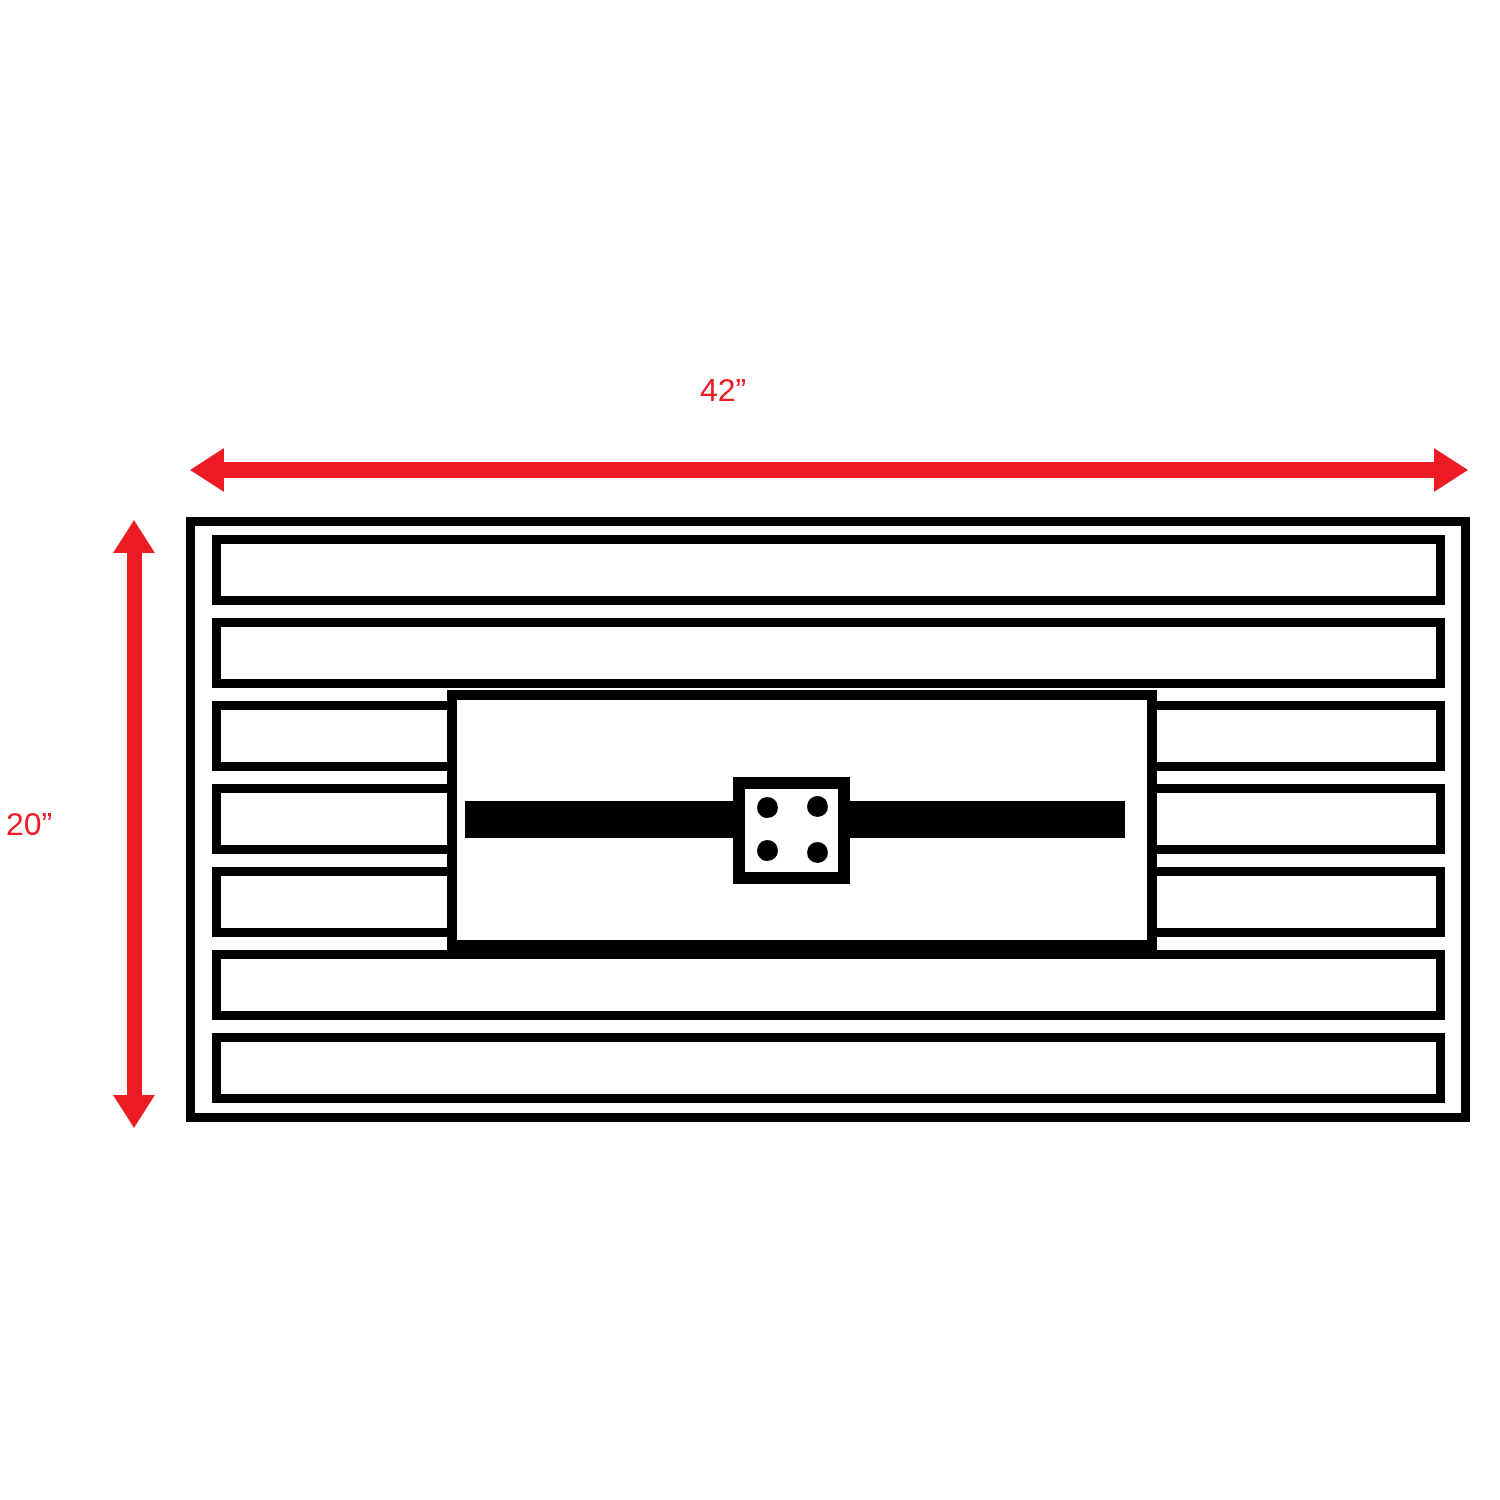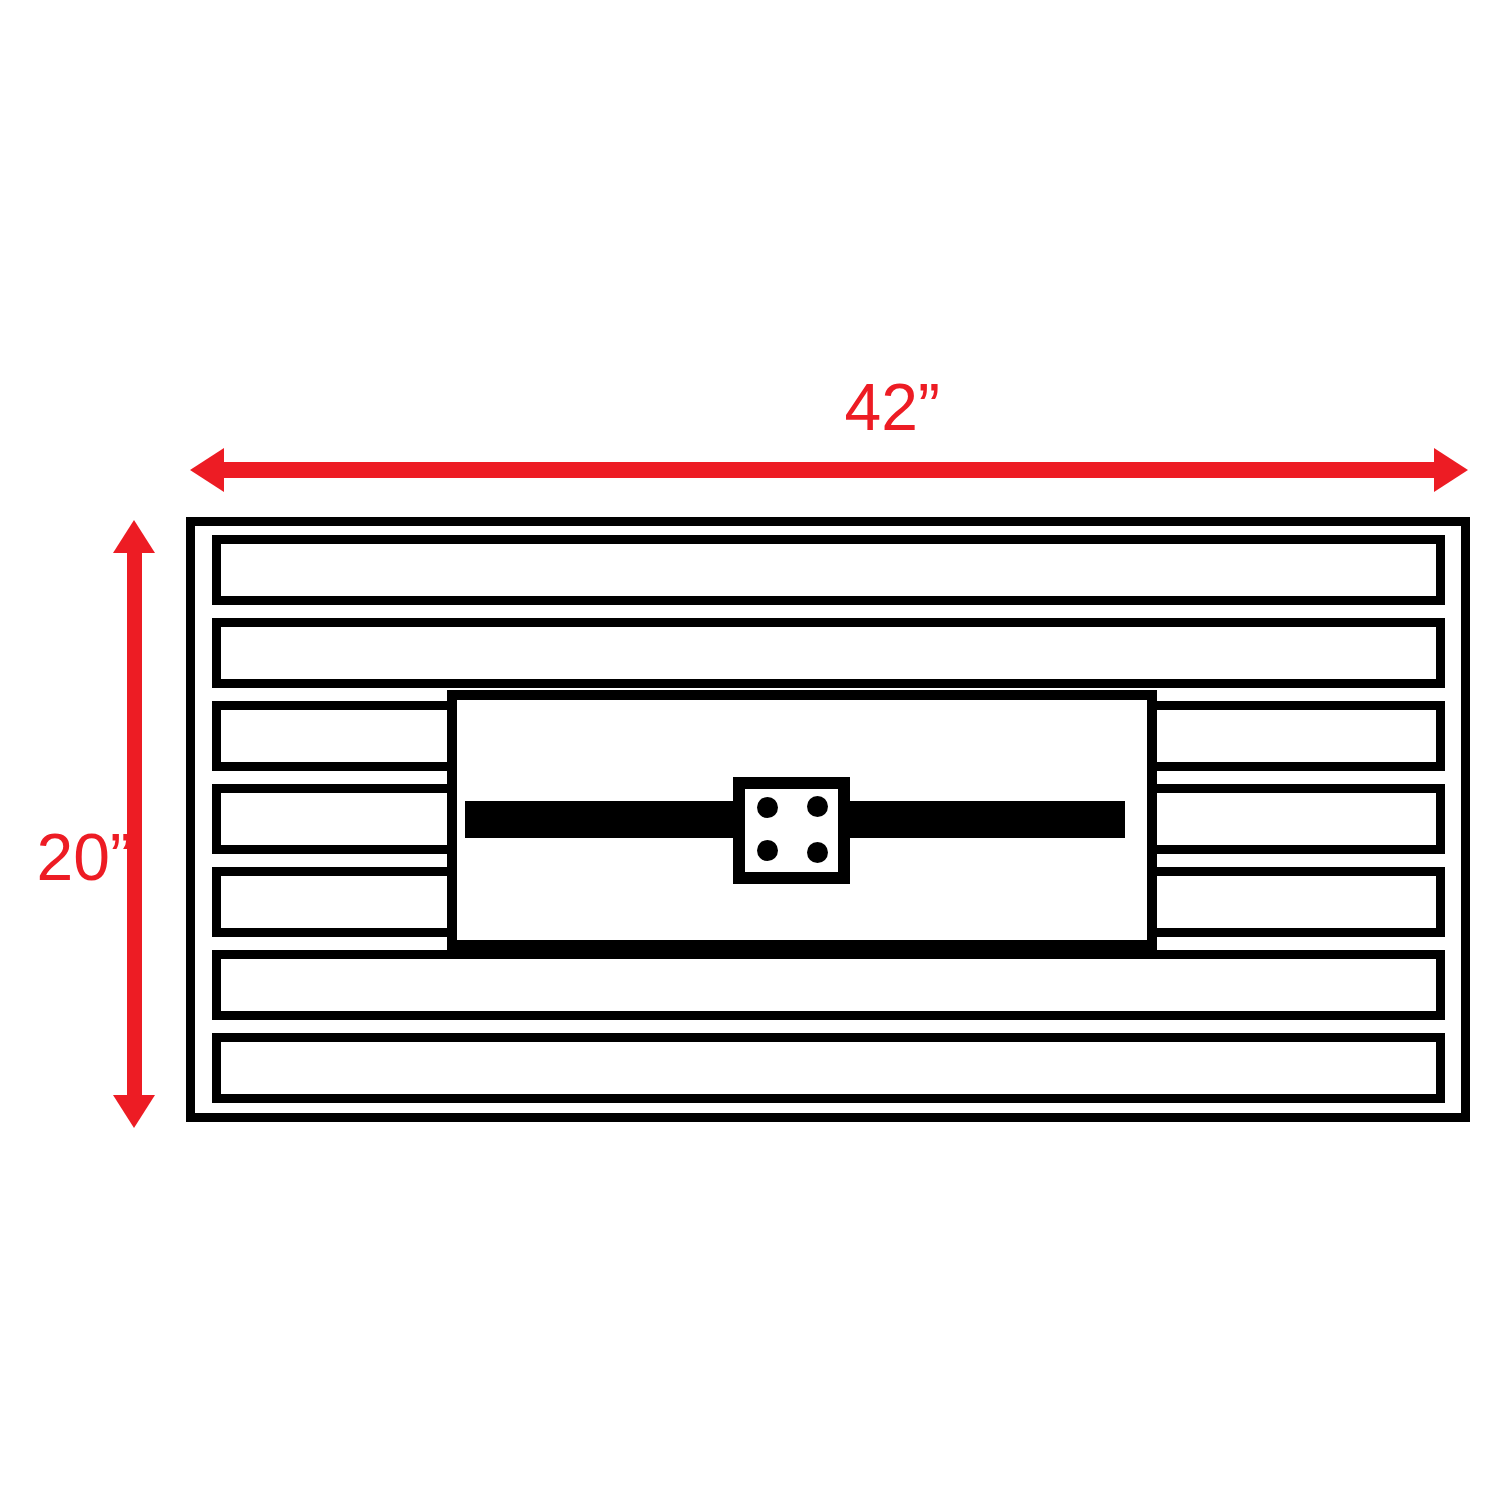--- a/index.html
+++ b/index.html
@@ -6,23 +6,23 @@
     --red:#ed1c24;
     --black:#000000;
     --bg:#ffffff;
   }
   html,body{margin:0;padding:0;background:var(--bg);}
   .stage{
     position:relative;width:1500px;height:1500px;background:var(--bg);
     font-family:"Liberation Sans",sans-serif;overflow:hidden;
   }
   
-  .dim-label{position:absolute;color:var(--red);font-size:66px;line-height:1;text-align:right;}
+  .dim-label{position:absolute;color:var(--red);font-size:32px;line-height:1;text-align:left;}
   .dim-label.width{left:700px;top:374px;width:240px;}
-  .dim-label.height{left:0px;top:808px;width:132px;margin-top:16px;}
+  .dim-label.height{left:6px;top:808px;width:132px;}
 
   
   .h-arrow-shaft{position:absolute;left:219px;top:462px;width:1216px;height:16px;background:var(--red);}
   .arrowhead{position:absolute;width:0;height:0;}
   .h-arrow-left{left:190px;top:448px;border-top:22px solid transparent;border-bottom:22px solid transparent;border-right:34px solid var(--red);}
   .h-arrow-right{left:1434px;top:448px;border-top:22px solid transparent;border-bottom:22px solid transparent;border-left:34px solid var(--red);}
 
   
   .v-arrow-shaft{position:absolute;left:127px;top:549px;width:15px;height:547px;background:var(--red);}
   .v-arrow-top{left:113px;top:520px;border-left:21px solid transparent;border-right:21px solid transparent;border-bottom:33px solid var(--red);}

